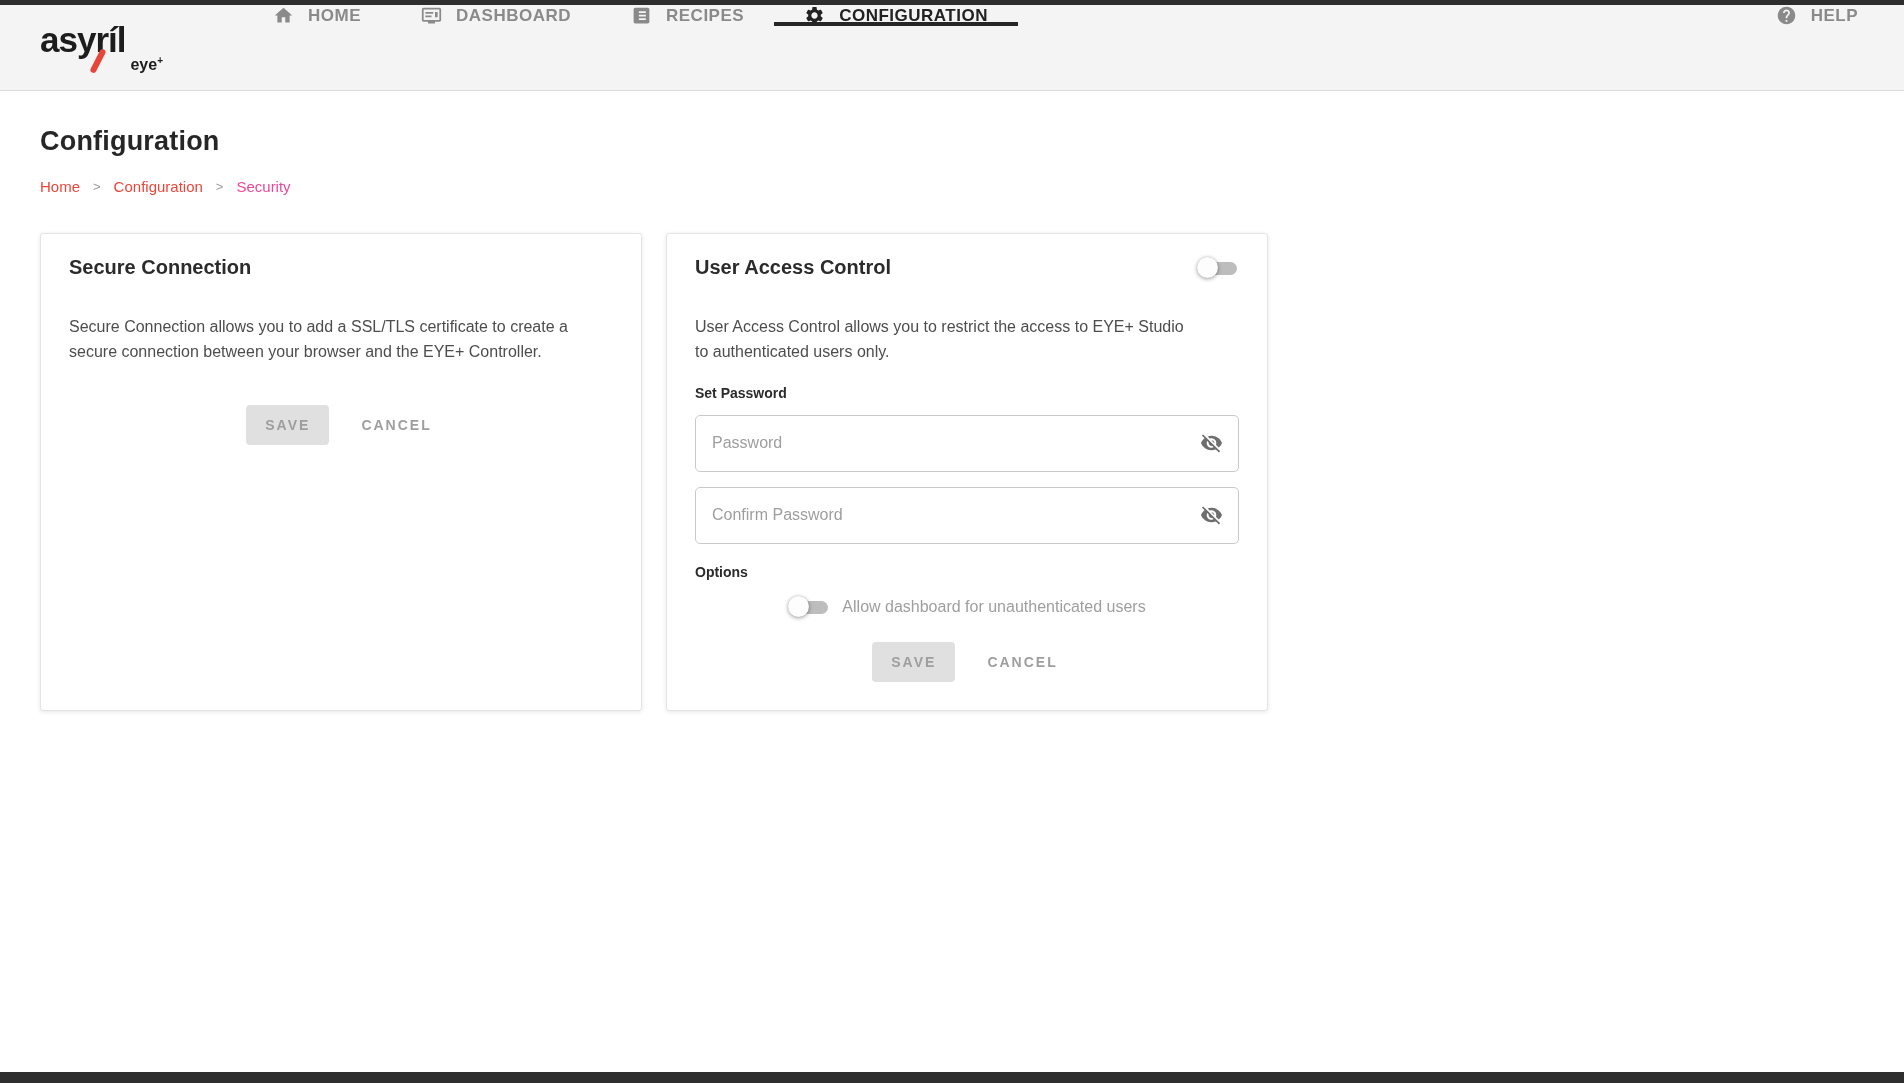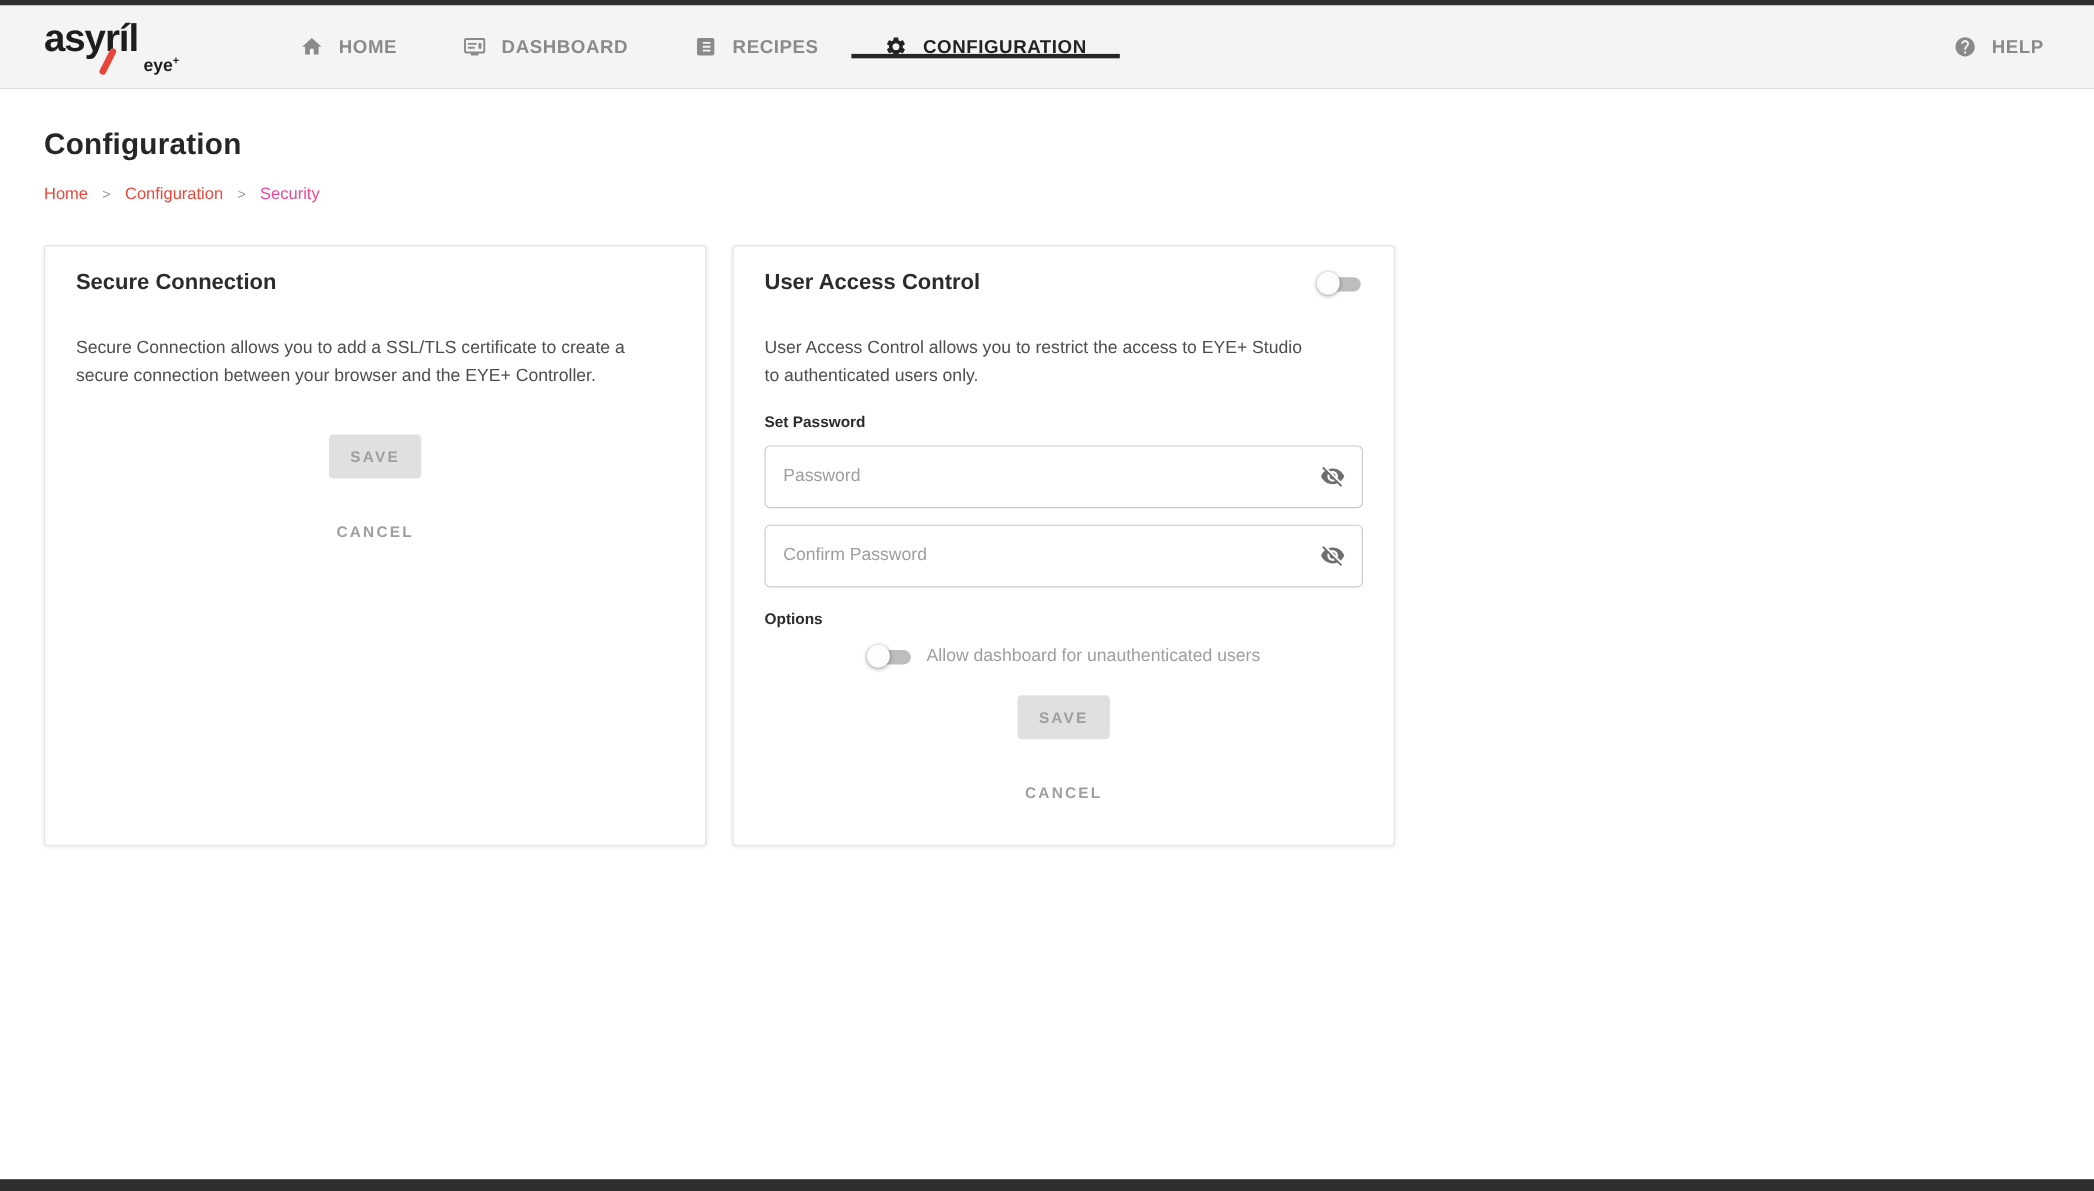--- a/index.html
+++ b/index.html
@@ -5,21 +5,21 @@
   * { margin:0; padding:0; box-sizing:border-box; }
   html,body { background:#fff; }
   body { font-family:"Liberation Sans","DejaVu Sans",sans-serif; color:#2b2b2b; }
   .viewport { position:relative; width:1904px; height:1083px; background:#fff; overflow:hidden; }
 
   
   .top-accent-bar { height:5px; background:#2e2e2e; width:100%; }
   .bottom-bar { position:absolute; bottom:0; left:0; width:100%; height:11px; background:#2e2e2e; }
 
   
-  .app-header { height:76px; background:#f4f4f4; border-bottom:1px solid #dcdcdc; display:flex; align-items:center; }
+  .app-header { height:86px; background:#f4f4f4; border-bottom:1px solid #dcdcdc; display:flex; align-items:flex-start; }
   .logo { margin-left:40px; align-self:center; position:relative; width:125px; }
   .logo-brand { font-size:35px; font-weight:700; letter-spacing:-1px; color:#1d1d1d; line-height:1; position:relative; }
   .logo-swoosh { position:absolute; left:55px; top:26px; width:6px; height:26px; background:#e8453a; border-radius:4px; transform:rotate(27deg); }
   .logo-sub { text-align:right; font-size:16px; font-weight:700; color:#1d1d1d; line-height:1; margin-top:-1px; padding-right:2px; }
   .logo-sub sup { font-size:10px; }
 
   .main-nav { display:flex; margin-left:78px; align-items:stretch; }
   .nav-tab { display:flex; align-items:center; gap:14px; padding:0 30px; cursor:pointer;
              color:#8a8a8a; font-size:17px; font-weight:600; letter-spacing:.5px; position:relative; }
   .nav-tab svg { width:21px; height:21px; fill:currentColor; }
@@ -48,21 +48,21 @@
 
   
   .dropzone { margin-top:40px; height:198px; border:1px solid #ddd; border-radius:8px; background:#fff;
               box-shadow:0 1px 3px rgba(0,0,0,.07); display:flex; flex-direction:column; align-items:center;
               justify-content:center; cursor:pointer; }
   .dropzone-icon svg { width:42px; height:50px; display:block; }
   .dropzone-main { margin-top:10px; font-size:17.5px; font-weight:700; color:#4d4d4d; }
   .dropzone-sub { margin-top:12px; font-size:15px; color:#8d8d8d; }
 
   
-  .actions { margin-top:40px; display:flex; justify-content:center; align-items:center; gap:28px;flex-direction:column; }
+  .actions { margin-top:40px; display:flex; justify-content:center; align-items:center; gap:28px; }
   .btn { font-family:inherit; font-size:14px; font-weight:700; letter-spacing:2px; border:none; cursor:pointer; }
   .btn-save { background:#e0e0e0; color:#9e9e9e; padding:12px 19px; border-radius:4px; }
   .btn-cancel { background:transparent; color:#9e9e9e; padding:12px 4px; }
 
   
   .uac-header { display:flex; justify-content:space-between; align-items:center; }
   .section-label { margin-top:20px; font-size:14px; font-weight:800; color:#2b2b2b; }
   .input-wrap { position:relative; margin-top:14px; }
   .text-input { width:100%; height:57px; border:1px solid #c9c9c9; border-radius:5px; padding:0 22px 0 16px;
                 font-family:inherit; font-size:16px; color:#333; background:#fff; outline:none; }

